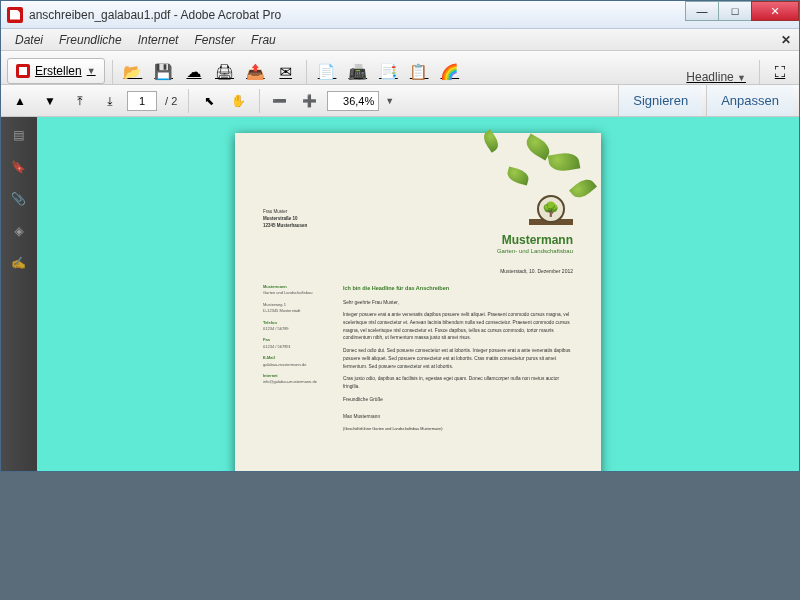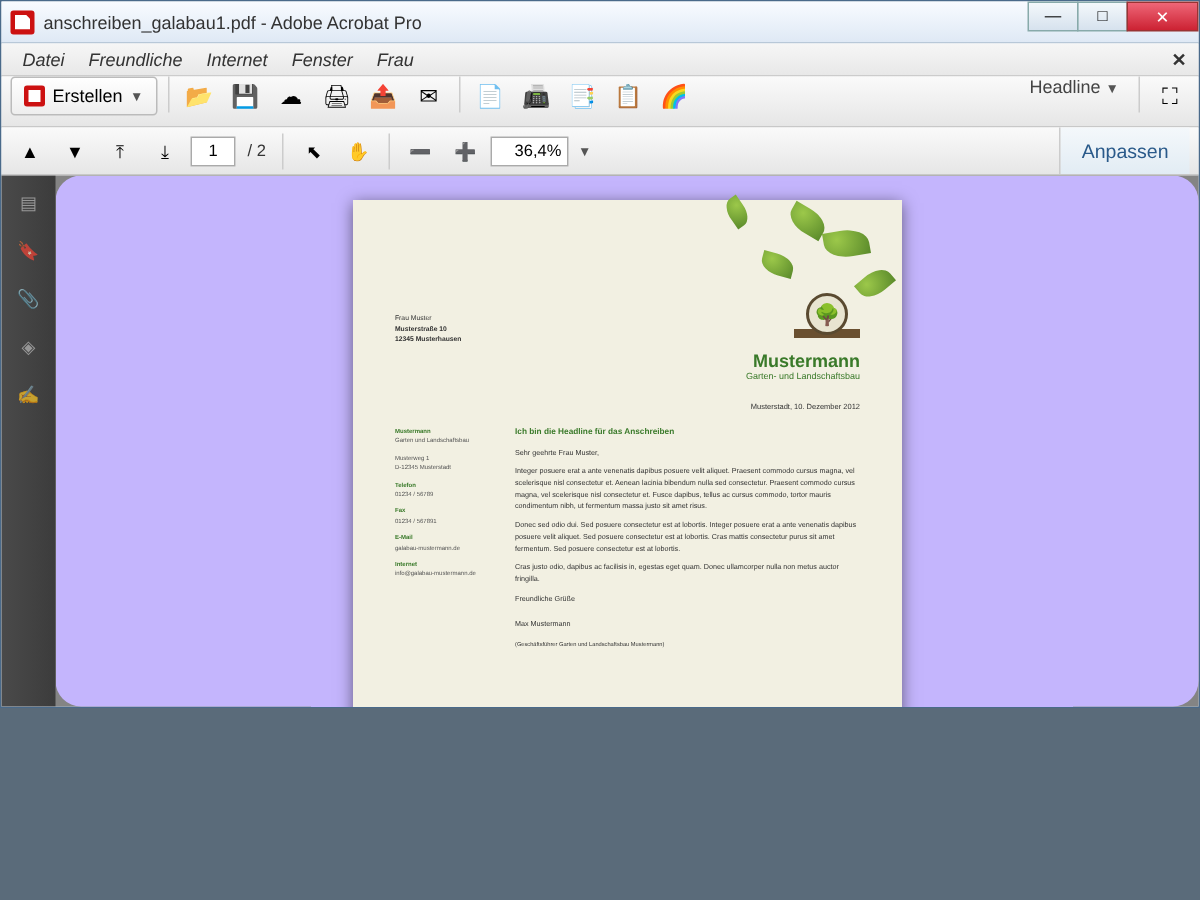--- a/index.html
+++ b/index.html
@@ -15,21 +15,21 @@
 .winbtn { width: 34px; height: 20px; display: flex; align-items: center; justify-content: center; font-size: 11px; border: 1px solid #8aa; margin-left: -1px; background: linear-gradient(#f4f8fb,#d6e2ee); }
 .winbtn.close { width: 48px; background: linear-gradient(#e67,#c23); color: #fff; border-color: #933; }
 
 
 .menubar { height: 22px; background: linear-gradient(#f6f6f6,#e8e8e8); display: flex; align-items: center; padding: 0 6px; border-bottom: 1px solid #ccc; font-size: 12px; color: #333; }
 .menubar .mi { padding: 2px 8px; font-style: italic; }
 .menubar .spacer { flex: 1; }
 .menubar .mx { width: 14px; height: 14px; display: flex; align-items: center; justify-content: center; font-weight: bold; }
 
 
-.toolbar { height: 34px; background: linear-gradient(#fafafa,#e6e6e6); border-bottom: 1px solid #c8c8c8; display: flex; align-items: flex-start; padding: 0 6px; gap: 4px; }
+.toolbar { height: 34px; background: linear-gradient(#fafafa,#e6e6e6); border-bottom: 1px solid #c8c8c8; display: flex; align-items: flex-end; padding: 0 6px; gap: 4px; text-decoration: underline; }
 .tbtn { min-width: 26px; height: 26px; display: flex; align-items: center; justify-content: center; border-radius: 3px; padding: 0 4px; }
 .sep { width: 1px; height: 24px; background: #ccc; margin: 0 3px; }
 .create-btn { display: flex; align-items: center; gap: 5px; padding: 0 8px; height: 26px; border: 1px solid #bbb; border-radius: 3px; background: linear-gradient(#fff,#eee); font-size: 12px; }
 .create-btn .red { width: 14px; height: 14px; background: #c11; border-radius: 2px; position: relative; }
 .create-btn .red::after { content:""; position:absolute; inset:3px; background:#fff; }
 .create-btn .arrow { font-size: 9px; color:#555; }
 .toolbar .flex { flex: 1; }
 .anpassen { font-size: 12px; padding: 0 6px; color:#444; }
 
 .navbar { height: 32px; background: linear-gradient(#fafafa,#e6e6e6); border-bottom: 1px solid #c8c8c8; display: flex; align-items: center; padding: 0 6px; gap: 4px; }
@@ -37,21 +37,21 @@
 .pgcount { font-size: 11px; color:#333; padding: 0 4px; }
 .zoombox { width: 52px; height: 20px; border: 1px solid #aaa; background: #fff; text-align: right; font-size: 11px; line-height: 18px; padding: 0 4px; }
 .navbar .flex { flex: 1; }
 .panelbtn { height: 100%; padding: 0 14px; display: flex; align-items: center; border-left: 1px solid #ccc; font-size: 13px; color: #2a5a8a; background: linear-gradient(#f4f8fb,#e2ecf4); }
 
 
 .content { flex: 1; display: flex; background: #848484; overflow: hidden; }
 .sidebar { width: 36px; background: linear-gradient(to right,#4a4a4a,#3c3c3c); display: flex; flex-direction: column; align-items: center; padding-top: 8px; gap: 12px; }
 .sbicon { width: 20px; height: 20px; opacity: 0.7; display:flex; align-items:center; justify-content:center; color:#bbb; }
 
-.viewer { flex: 1; background: #c4b5fd; display: flex; align-items: flex-start; justify-content: center; padding: 16px 0; overflow: auto; border-radius: 17px; }
+.viewer { flex: 1; background: #5eead4; display: flex; align-items: flex-start; justify-content: center; padding: 16px 0; overflow: auto; }
 .page { width: 366px; height: 518px; background: #f2f0e2; box-shadow: 0 2px 10px rgba(0,0,0,0.5); position: relative; padding: 30px 28px 24px 28px; font-size: 5.5px; color: #333; }
 
 
 .leaf { position: absolute; border-radius: 0 60% 0 60%; background: radial-gradient(circle at 30% 30%, #9cc84a, #5a8a2a); }
 .leaf::after { content:""; position:absolute; inset:0; border-radius:inherit; }
 .page .logo { position: absolute; right: 28px; top: 62px; width: 44px; height: 30px; }
 .page .logo .badge { width: 28px; height: 28px; background: #e8e4d0; border: 2px solid #5a4a30; border-radius: 50%; margin: 0 auto; position: relative; }
 .page .logo .badge::after { content:"🌳"; position:absolute; inset:0; display:flex; align-items:center; justify-content:center; font-size:14px; }
 .page .logo .ribbon { width: 44px; height: 6px; background: #6a5030; margin-top: -4px; }
 .ladybug { position: absolute; left: 28px; bottom: 52px; width: 20px; height: 20px; background: radial-gradient(circle at 40% 40%, #e33, #a11); border-radius: 50%; }
@@ -184,20 +184,21 @@
     <div class="sep"></div>
     <div class="tbtn">
         <span>➖</span>
       </div>
     <div class="tbtn">
         <span>➕</span>
       </div>
     <div class="zoombox">36,4%</div>
     <span style="font-size:9px;color:#555;padding:0 2px;">▼</span>
     <div class="flex"></div>
+    <div class="panelbtn">Signieren</div>
     <div class="panelbtn">Anpassen</div>
   </div>
 
   <div class="content">
     <div class="sidebar">
       <div class="sbicon">▤</div>
       <div class="sbicon">🔖</div>
       <div class="sbicon">📎</div>
       <div class="sbicon">◈</div>
       <div class="sbicon">✍</div>

